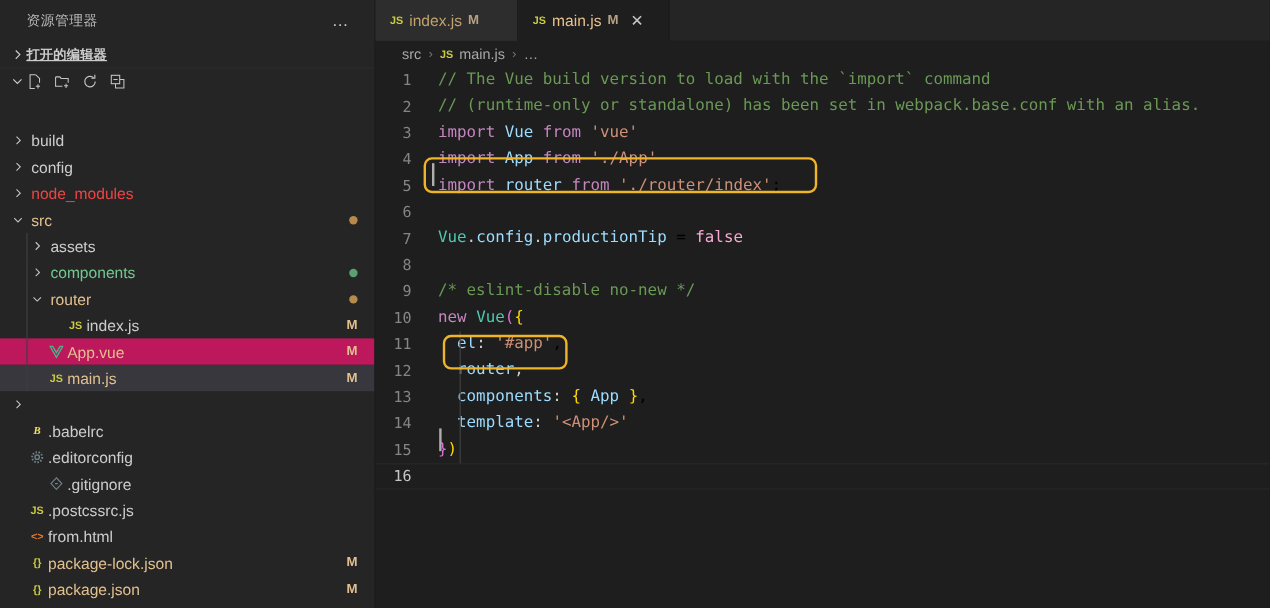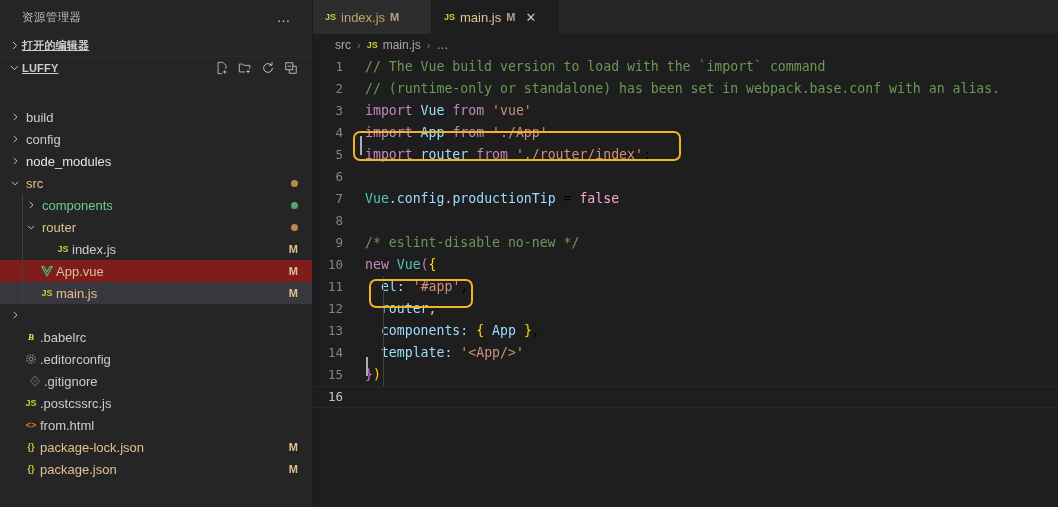--- a/index.html
+++ b/index.html
@@ -51,28 +51,28 @@
     font-size: 13px; color: #cccccc;
     padding-right: 14px; position: relative;
     cursor: pointer; white-space: nowrap;
   }
   .row .chev { width: 14px; flex: 0 0 14px; display:flex; align-items:center; justify-content:center; color:#c5c5c5; }
   .row .chev.blank { visibility: hidden; }
   .row .ficon { width: 18px; flex: 0 0 18px; display:flex; align-items:center; justify-content:center; font-size: 9px; font-weight: bold; }
   .row .name { flex: 1; overflow: hidden; text-overflow: ellipsis; }
   .row .badge { font-size: 11px; font-weight: bold; margin-left: 6px; }
   .row .dot { width: 7px; height: 7px; border-radius: 50%; margin-left: 6px; flex: 0 0 7px; }
-  .row.sel { background: #7f1d1d; }
+  .row.sel { background: #be185d; }
   .row.focus { background: #37373d; }
   .guide { position: absolute; top: 0; bottom: 0; width: 1px; background: #404040; }
 
   .c-default { color: #cccccc; }
   .c-mod     { color: #e2c08d; }
   .c-add     { color: #73c991; }
-  .c-dim     { color: #e5e5e5; }
+  .c-dim     { color: #ef4444; }
 
   .js-ico  { color: #cbcb41; }
   .bab-ico { color: #f1e05a; font-style: italic; font-family: "Liberation Serif", serif; font-size: 12px; }
   .html-ico{ color: #e37933; }
   .json-ico{ color: #cbcb41; }
 
   
   .editor { flex: 1; display: flex; flex-direction: column; background: #1e1e1e; min-width:0; }
   .tabbar { height: 34px; flex: 0 0 34px; display: flex; background: #252526; }
   .tab {
@@ -160,21 +160,20 @@
       </span>
       <span class="label">打开的编辑器</span>
     </div>
 
     <div class="section-head">
       <span class="chev">
         <svg width="11" height="11" viewBox="0 0 16 16">
             <path d="M3 6l5 5 5-5" fill="none" stroke="#cccccc" stroke-width="1.4"></path>
           </svg>
       </span>
-      <span class="label">LUFFY</span>
       <span class="sec-actions">
         <span>
           <svg width="14" height="14" viewBox="0 0 16 16">
               <path d="M9 1.5H3.5v13H8" fill="none" stroke="#c5c5c5" stroke-width="1"></path>
               <path d="M9 1.5l3.5 3.5V9" fill="none" stroke="#c5c5c5" stroke-width="1"></path>
               <path d="M11 10.5v4M9 12.5h4" stroke="#c5c5c5" stroke-width="1"></path>
             </svg>
         </span>
         <span>
           <svg width="14" height="14" viewBox="0 0 16 16">
@@ -238,20 +237,30 @@
           <span class="dot" style="background: rgb(181, 138, 74);"></span>
         </div>
         <div class="row" style="padding-left: 24px;">
           <div class="guide" style="left: 22px;"></div>
           <span class="chev">
             <svg width="10" height="10" viewBox="0 0 16 16">
               <path d="M6 3l5 5-5 5" fill="none" stroke="#c5c5c5" stroke-width="1.5"></path>
             </svg>
           </span>
           <span style="width: 4px; flex: 0 0 4px;"></span>
+          <span class="name c-default">assets</span>
+        </div>
+        <div class="row" style="padding-left: 24px;">
+          <div class="guide" style="left: 22px;"></div>
+          <span class="chev">
+            <svg width="10" height="10" viewBox="0 0 16 16">
+              <path d="M6 3l5 5-5 5" fill="none" stroke="#c5c5c5" stroke-width="1.5"></path>
+            </svg>
+          </span>
+          <span style="width: 4px; flex: 0 0 4px;"></span>
           <span class="name c-add">components</span>
           <span class="dot" style="background: rgb(93, 158, 114);"></span>
         </div>
         <div class="row" style="padding-left: 24px;">
           <div class="guide" style="left: 22px;"></div>
           <span class="chev">
             <svg width="10" height="10" viewBox="0 0 16 16">
               <path d="M3 6l5 5 5-5" fill="none" stroke="#c5c5c5" stroke-width="1.5"></path>
             </svg>
           </span>
@@ -320,21 +329,21 @@
             </svg>
           </span>
           <span class="ficon ">
             <svg width="12" height="12" viewBox="0 0 16 16">
               <circle cx="8" cy="8" r="2.4" fill="none" stroke="#6d8086" stroke-width="1.6"></circle>
               <circle cx="8" cy="8" r="5.6" fill="none" stroke="#6d8086" stroke-width="2.2" stroke-dasharray="1.7 1.7"></circle>
             </svg>
           </span>
           <span class="name c-default">.editorconfig</span>
         </div>
-        <div class="row" style="padding-left: 12px;">
+        <div class="row" style="padding-left: 24px;">
           <span class="chev blank">
             <svg width="10" height="10" viewBox="0 0 16 16">
               <path d="M6 3l5 5-5 5" fill="none" stroke="#c5c5c5" stroke-width="1.5"></path>
             </svg>
           </span>
           <span class="ficon ">
             <svg width="12" height="12" viewBox="0 0 16 16">
               <path d="M8 1.5L14 8l-6 6.5L2 8z" fill="none" stroke="#6d8086" stroke-width="1.3"></path>
               <path d="M6.3 8h3.4" stroke="#6d8086" stroke-width="1.3"></path>
             </svg>

